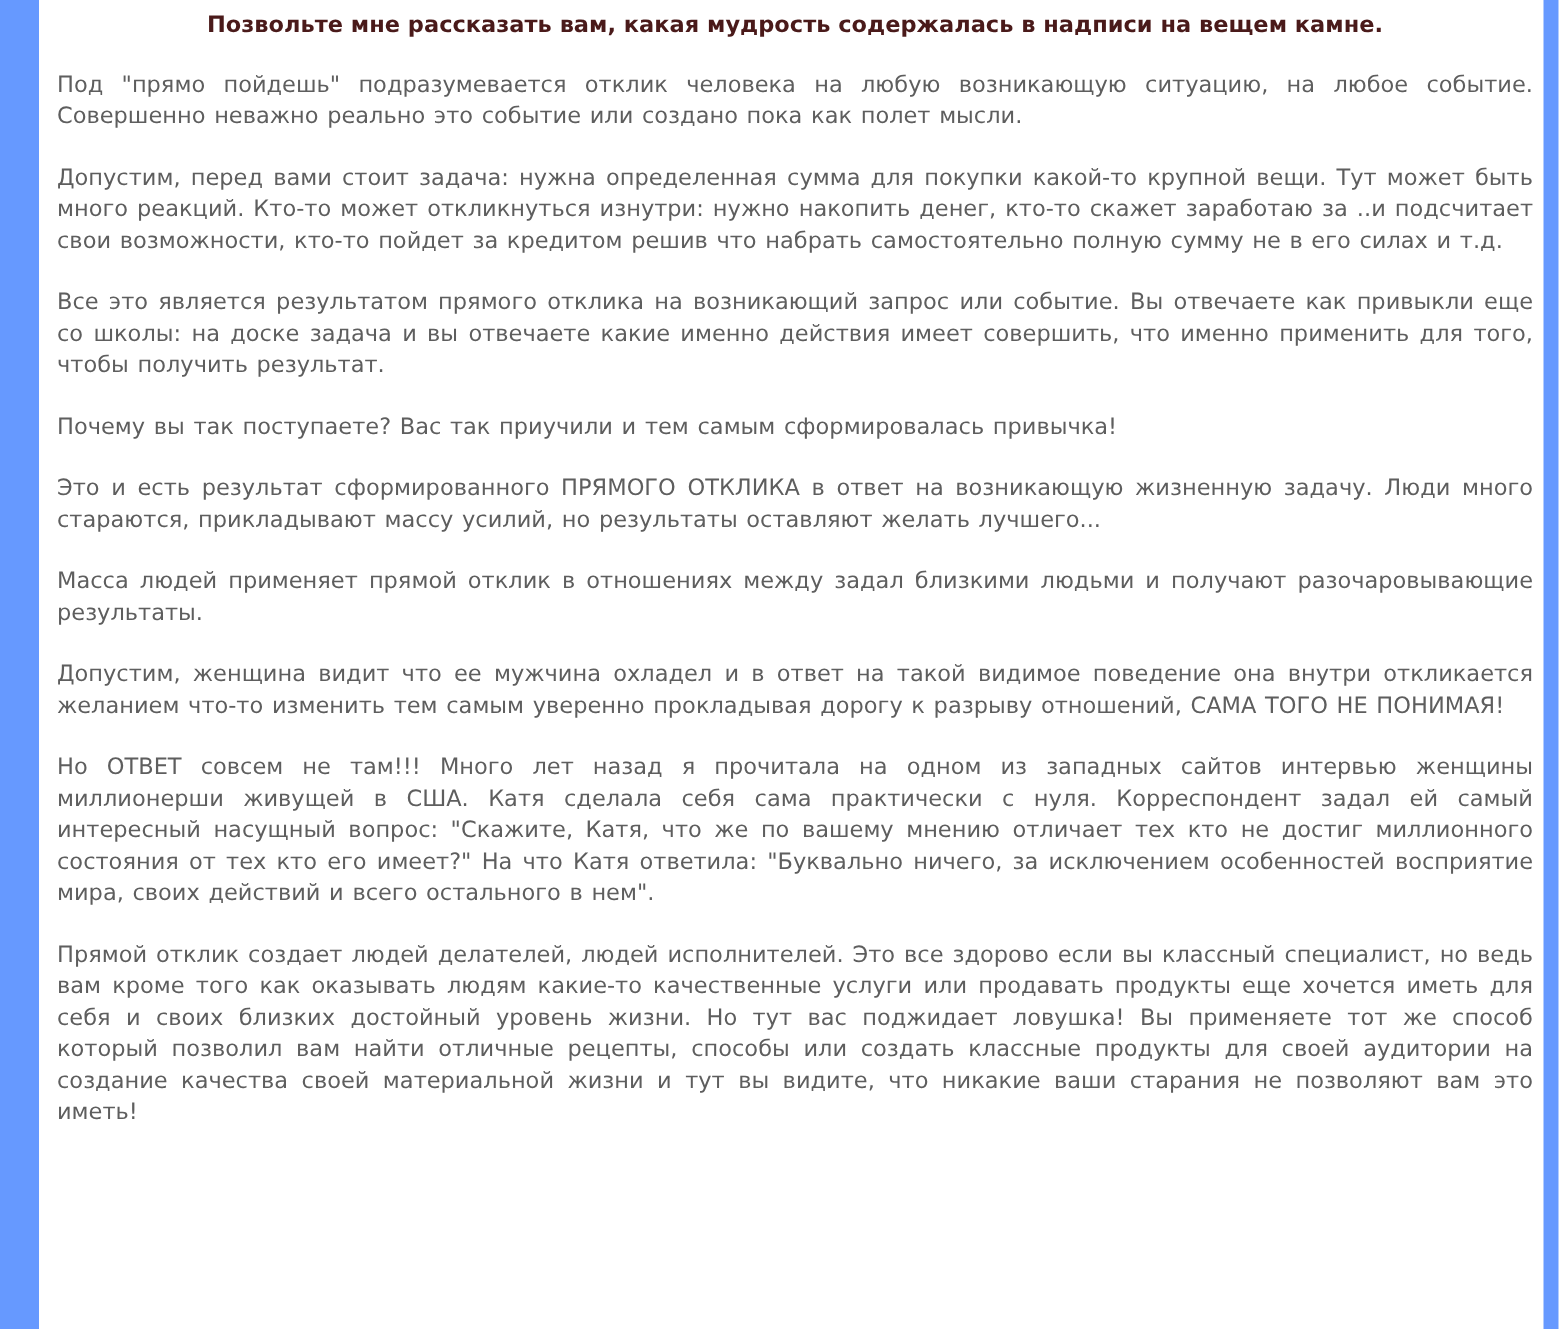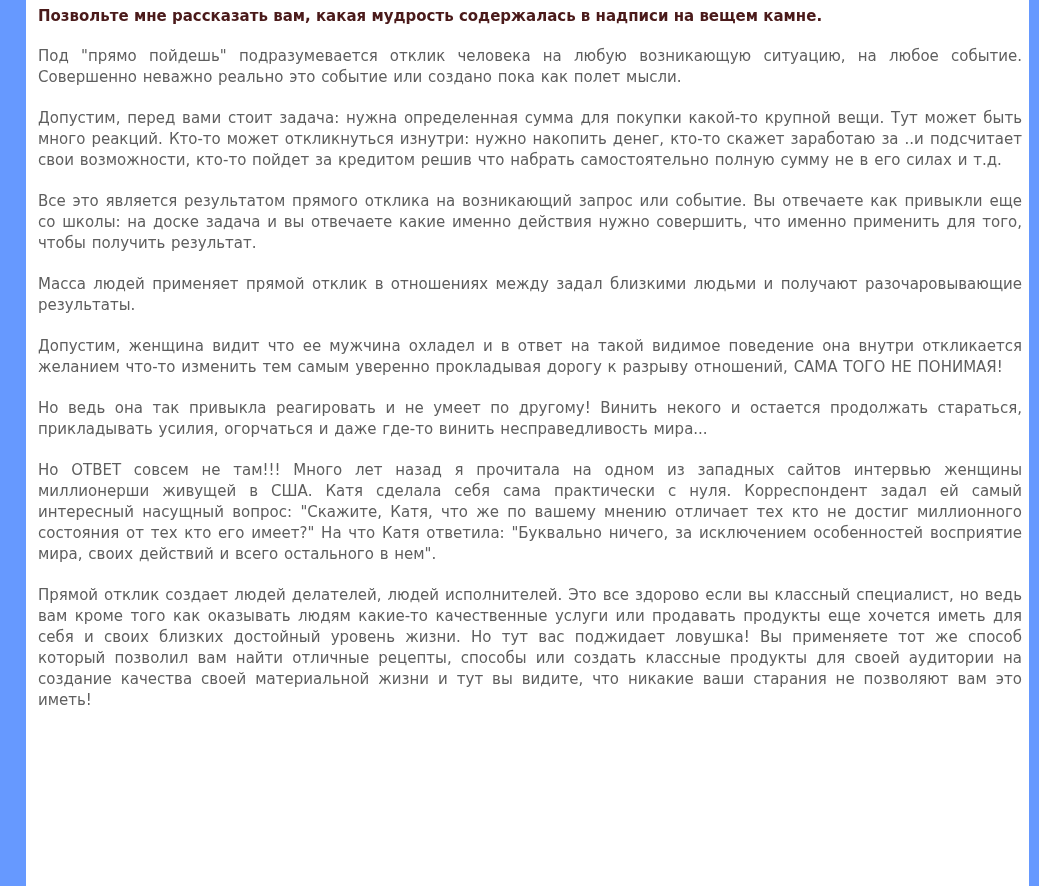--- a/index.html
+++ b/index.html
@@ -25,20 +25,21 @@
   .content {
     position: absolute;
     top: 0;
     left: 38px;
     right: 17px;
   }
   .page-title {
     margin: 7px 0 0 0;
     font-size: 15px;
     font-weight: bold;
+    text-align: center;
     color: var(--title-color, #4a1a1a);
     line-height: 19px;
   }
   .para {
     margin: 20px 0 0 0;
     font-size: 15px;
     line-height: 21px;
     text-align: justify;
     color: var(--body-color, #5e5e5e);
     word-spacing: 1px;
@@ -49,20 +50,21 @@
 
 <div class="side-border left"></div>
 
 <div class="side-border right"></div>
 
 <div class="content">
   <h1 class="page-title">Позвольте мне рассказать вам, какая мудрость содержалась в надписи на вещем камне.</h1>
   <div>
       <p class="para">Под "прямо пойдешь" подразумевается отклик человека на любую возникающую ситуацию, на любое событие. Совершенно неважно реально это событие или создано пока как полет мысли.</p>
       <p class="para">Допустим, перед вами стоит задача: нужна определенная сумма для покупки какой-то крупной вещи. Тут может быть много реакций. Кто-то может откликнуться изнутри: нужно накопить денег, кто-то скажет заработаю за ..и подсчитает свои возможности, кто-то пойдет за кредитом решив что набрать самостоятельно полную сумму не в его силах и т.д.</p>
-      <p class="para">Все это является результатом прямого отклика на возникающий запрос или событие. Вы отвечаете как привыкли еще со школы: на доске задача и вы отвечаете какие именно действия нужно совершить, что именно применить для того, чтобы получить результат.</p>
+      <p class="para">Все это является результатом прямого отклика на возникающий запрос или событие. Вы отвечаете как привыкли еще со школы: на доске задача и вы отвечаете какие именно действия имеет совершить, что именно применить для того, чтобы получить результат.</p>
+      <p class="para">Почему вы так поступаете? Вас так приучили и тем самым сформировалась привычка!</p>
+      <p class="para">Это и есть результат сформированного ПРЯМОГО ОТКЛИКА в ответ на возникающую жизненную задачу. Люди много стараются, прикладывают массу усилий, но результаты оставляют желать лучшего...</p>
       <p class="para">Масса людей применяет прямой отклик в отношениях между задал близкими людьми и получают разочаровывающие результаты.</p>
       <p class="para">Допустим, женщина видит что ее мужчина охладел и в ответ на такой видимое поведение она внутри откликается желанием что-то изменить тем самым уверенно прокладывая дорогу к разрыву отношений, САМА ТОГО НЕ ПОНИМАЯ!</p>
-      <p class="para">Но ведь она так привыкла реагировать и не умеет по другому! Винить некого и остается продолжать стараться, прикладывать усилия, огорчаться и даже где-то винить несправедливость мира...</p>
       <p class="para">Но ОТВЕТ совсем не там!!! Много лет назад я прочитала на одном из западных сайтов интервью женщины миллионерши живущей в США. Катя сделала себя сама практически с нуля. Корреспондент задал ей самый интересный насущный вопрос: "Скажите, Катя, что же по вашему мнению отличает тех кто не достиг миллионного состояния от тех кто его имеет?" На что Катя ответила: "Буквально ничего, за исключением особенностей восприятие мира, своих действий и всего остального в нем".</p>
       <p class="para">Прямой отклик создает людей делателей, людей исполнителей. Это все здорово если вы классный специалист, но ведь вам кроме того как оказывать людям какие-то качественные услуги или продавать продукты еще хочется иметь для себя и своих близких достойный уровень жизни. Но тут вас поджидает ловушка! Вы применяете тот же способ который позволил вам найти отличные рецепты, способы или создать классные продукты для своей аудитории на создание качества своей материальной жизни и тут вы видите, что никакие ваши старания не позволяют вам это иметь!</p>
     </div>
 </div>
 
 </body></html>

